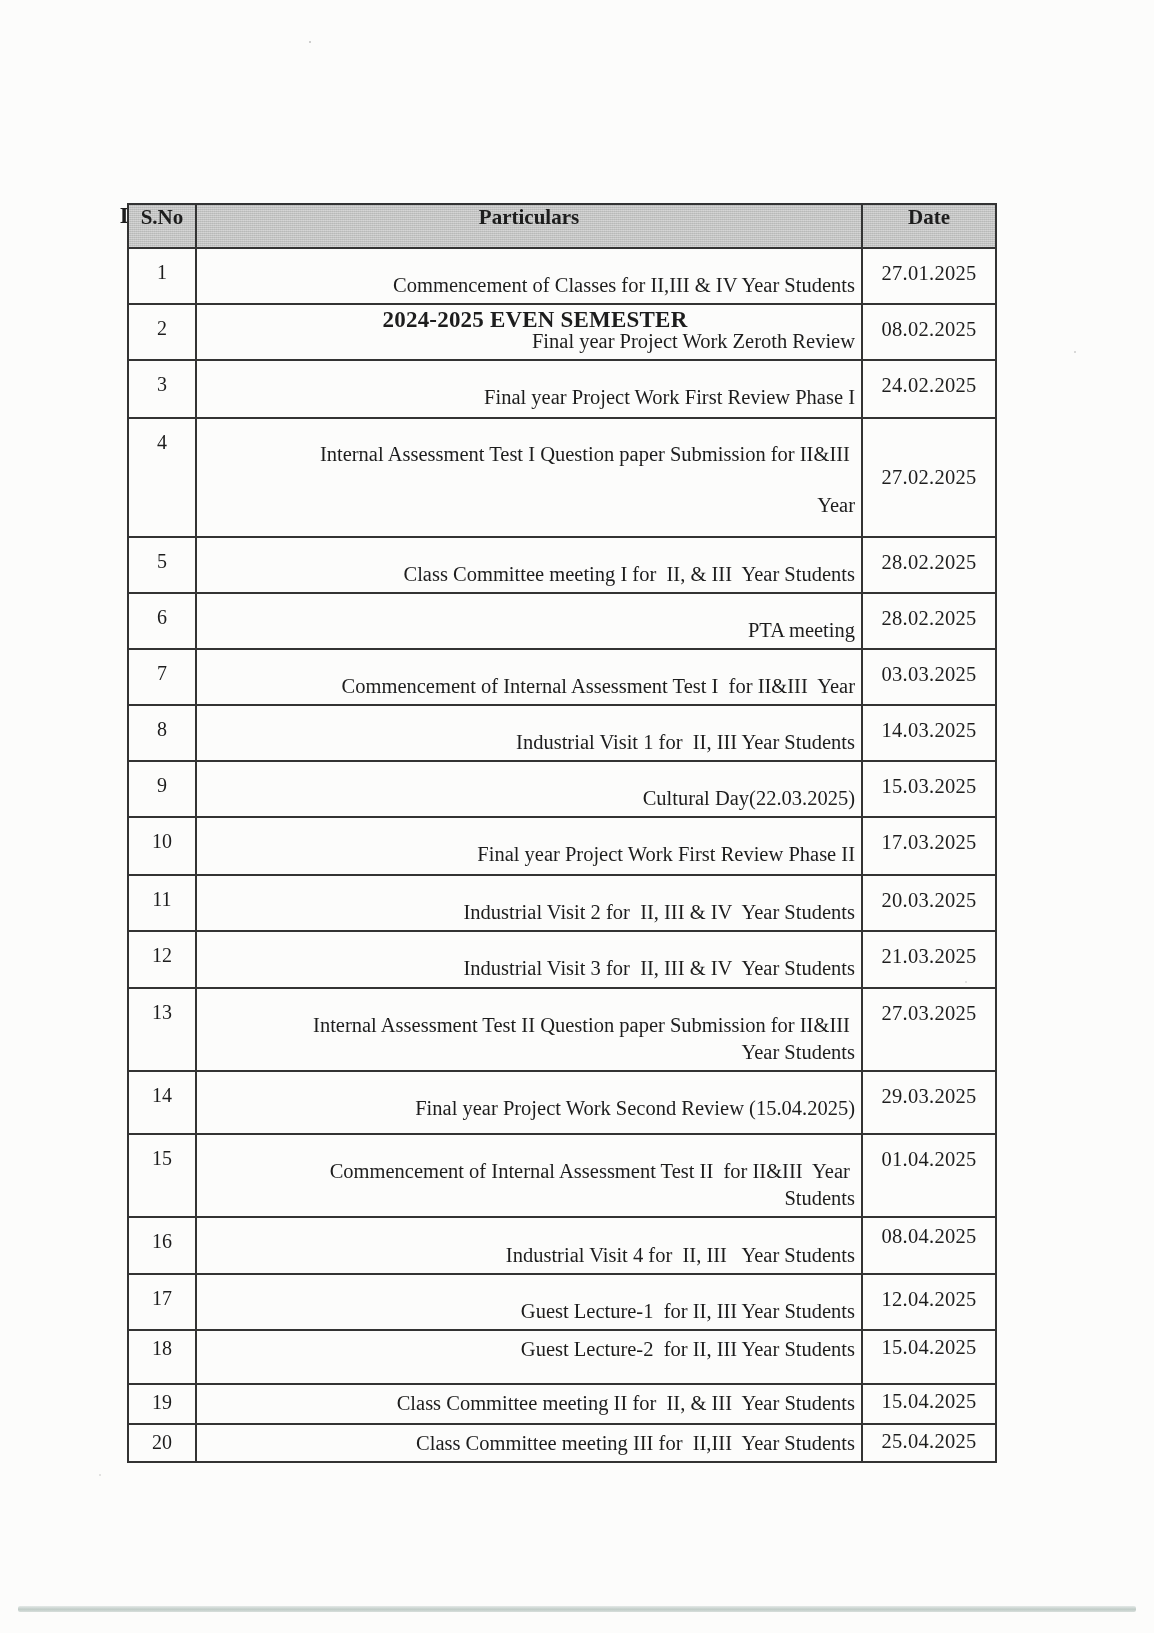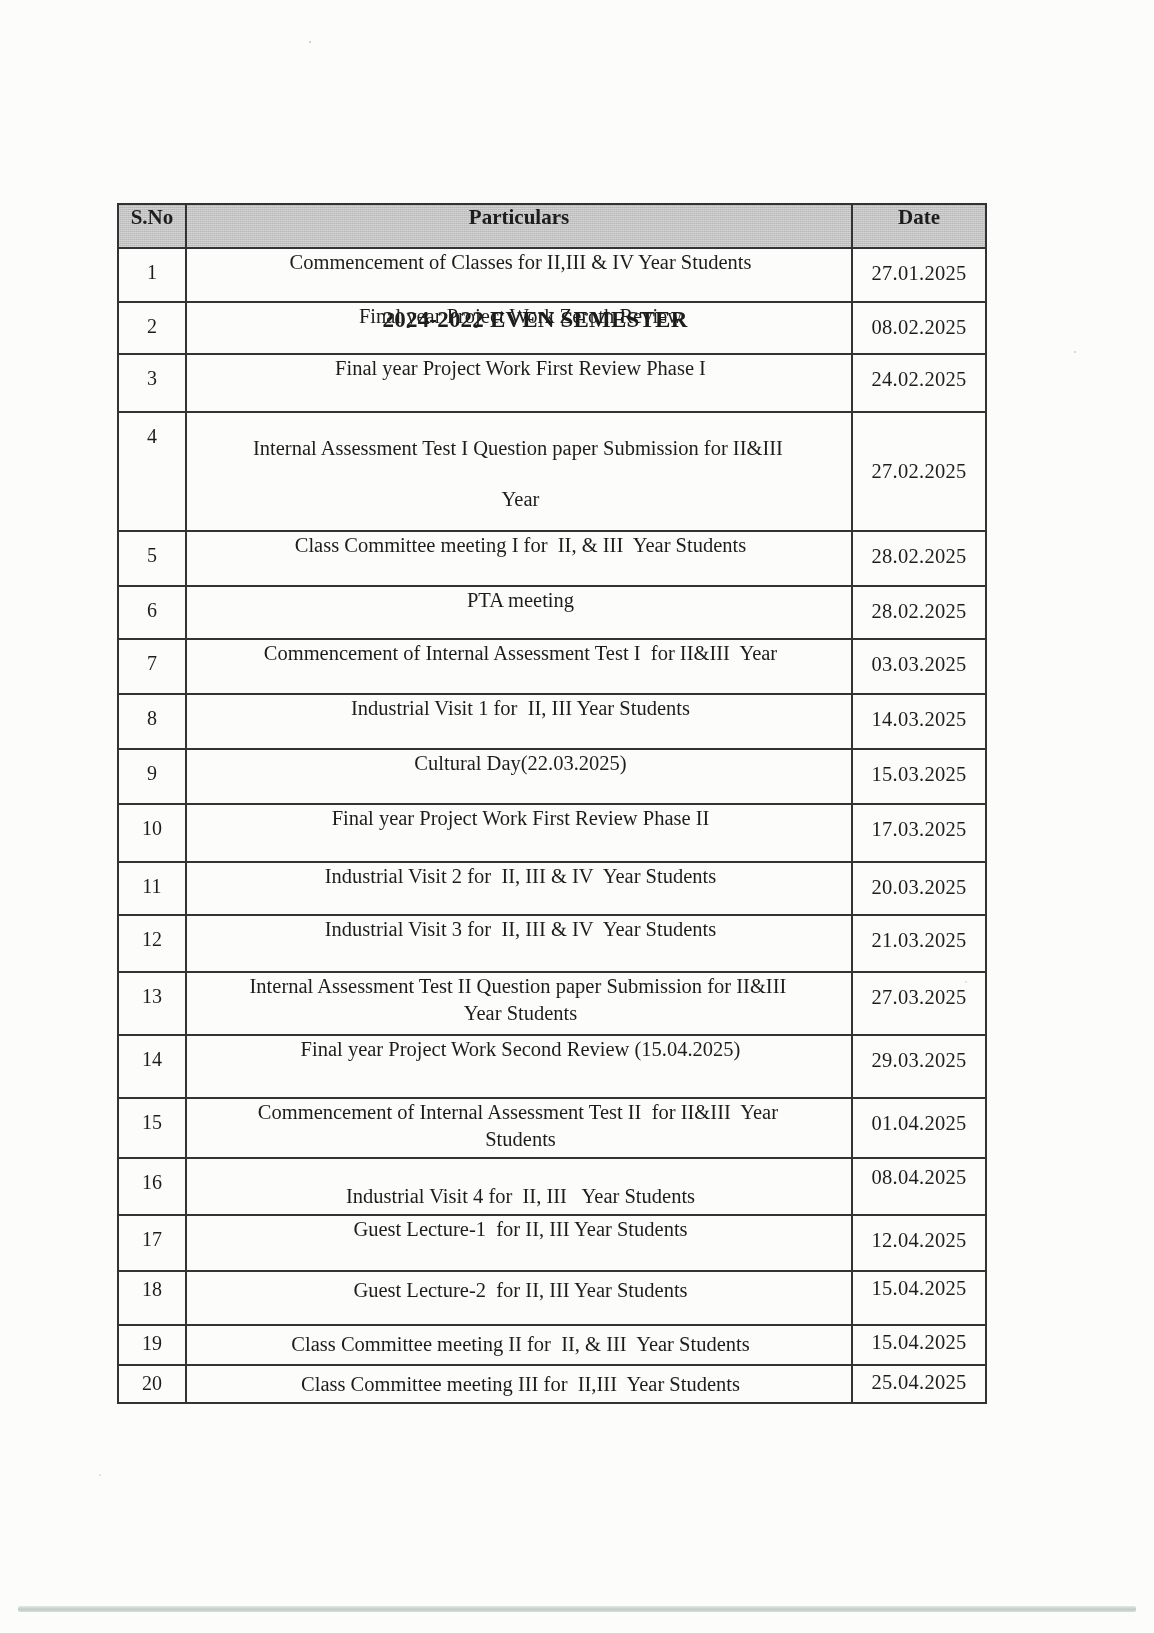--- a/index.html
+++ b/index.html
@@ -38,21 +38,21 @@
     font-weight: bold;
     font-size: 23px;
     line-height: 1.5;
     letter-spacing: 0.2px;
     white-space: pre-wrap;
   }
 
   table.calendar {
     position: absolute;
     top: 203px;
-    left: 117px;
+    left: 127px;
     width: 868px;
     border-collapse: collapse;
     table-layout: fixed;
     font-size: 20.5px;
   }
 
   .col-sno        { width: 68px; }
   .col-particulars{ width: 666px; }
   .col-date       { width: 134px; }
 
@@ -73,22 +73,22 @@
       repeating-linear-gradient(0deg, rgba(255,255,255,0.20) 0 1px, rgba(0,0,0,0.045) 1px 2px),
       repeating-linear-gradient(90deg, rgba(255,255,255,0.07) 0 1px, rgba(0,0,0,0.03) 1px 2px);
   }
 
   td.sno {
     text-align: center;
     padding-top: 12px;
     font-size: 20px;
   }
   td.particulars {
-    text-align: center;
-    padding: 0 6px 4px 9px;
+    text-align: right;
+    padding: 23px 6px 4px 9px;
     white-space: pre-wrap;
     line-height: 1.32;
   }
   td.date {
     text-align: center;
     padding-top: 13px;
     letter-spacing: 0.3px;
   }
 
   
@@ -138,21 +138,21 @@
     background: linear-gradient(180deg, #e4e9e7 0%, var(--bottom-line, #c1cdc8) 55%, #d7dedb 100%);
   }
 </style>
 </head>
 <body style="--page-bg: #fcfcfb; --text: #1d1d1d; --border: #333333; --header-bg: #c6c7c6; --bottom-line: #c1cdc8;">
 
 <div class="page-noise"></div>
 
 <div class="title-block">
   <div>DEPARTMENT OF ELECTRONICS AND COMMUNICATION  ENGINEERING</div>
-  <div>2024-2022 EVEN SEMESTER</div>
+  <div>2024-2025 EVEN SEMESTER</div>
 </div>
 
 <table class="calendar">
   <colgroup>
     <col class="col-sno">
     <col class="col-particulars">
     <col class="col-date">
   </colgroup>
   <thead>
     <tr>

